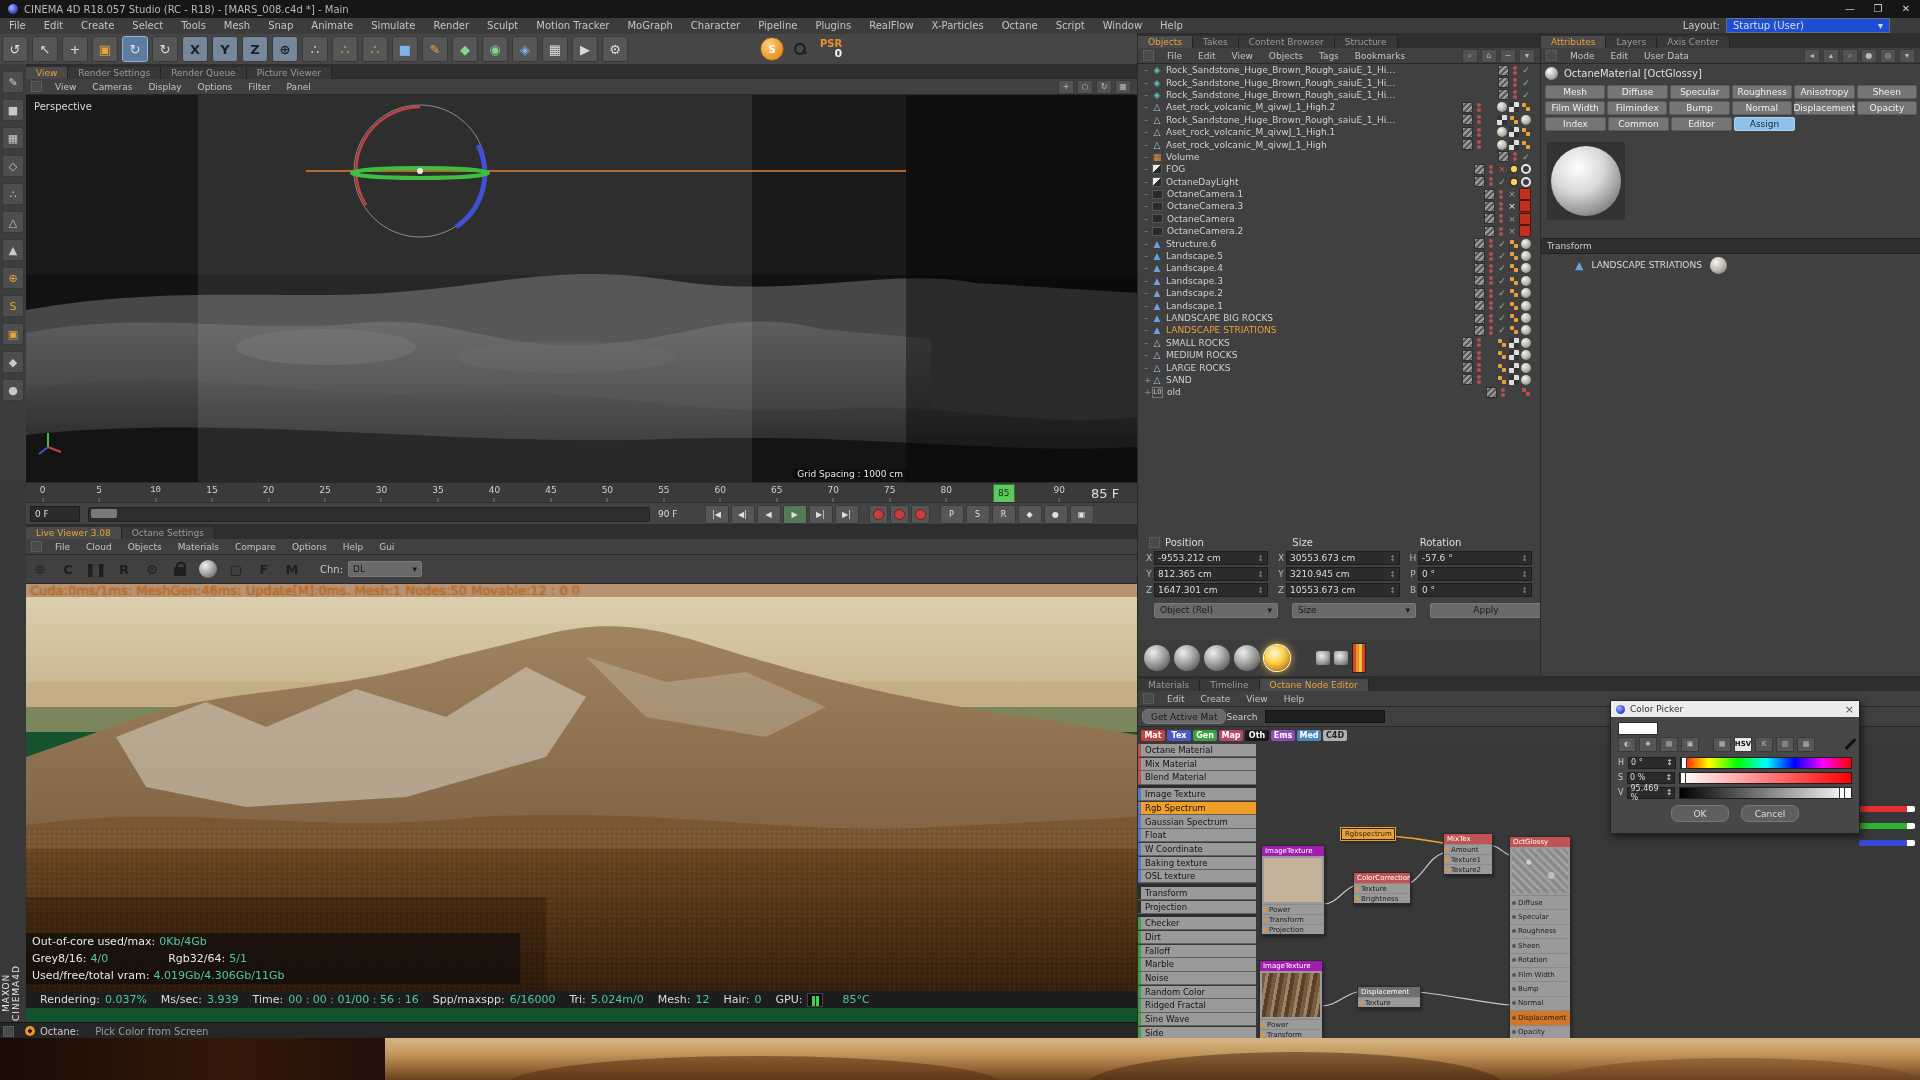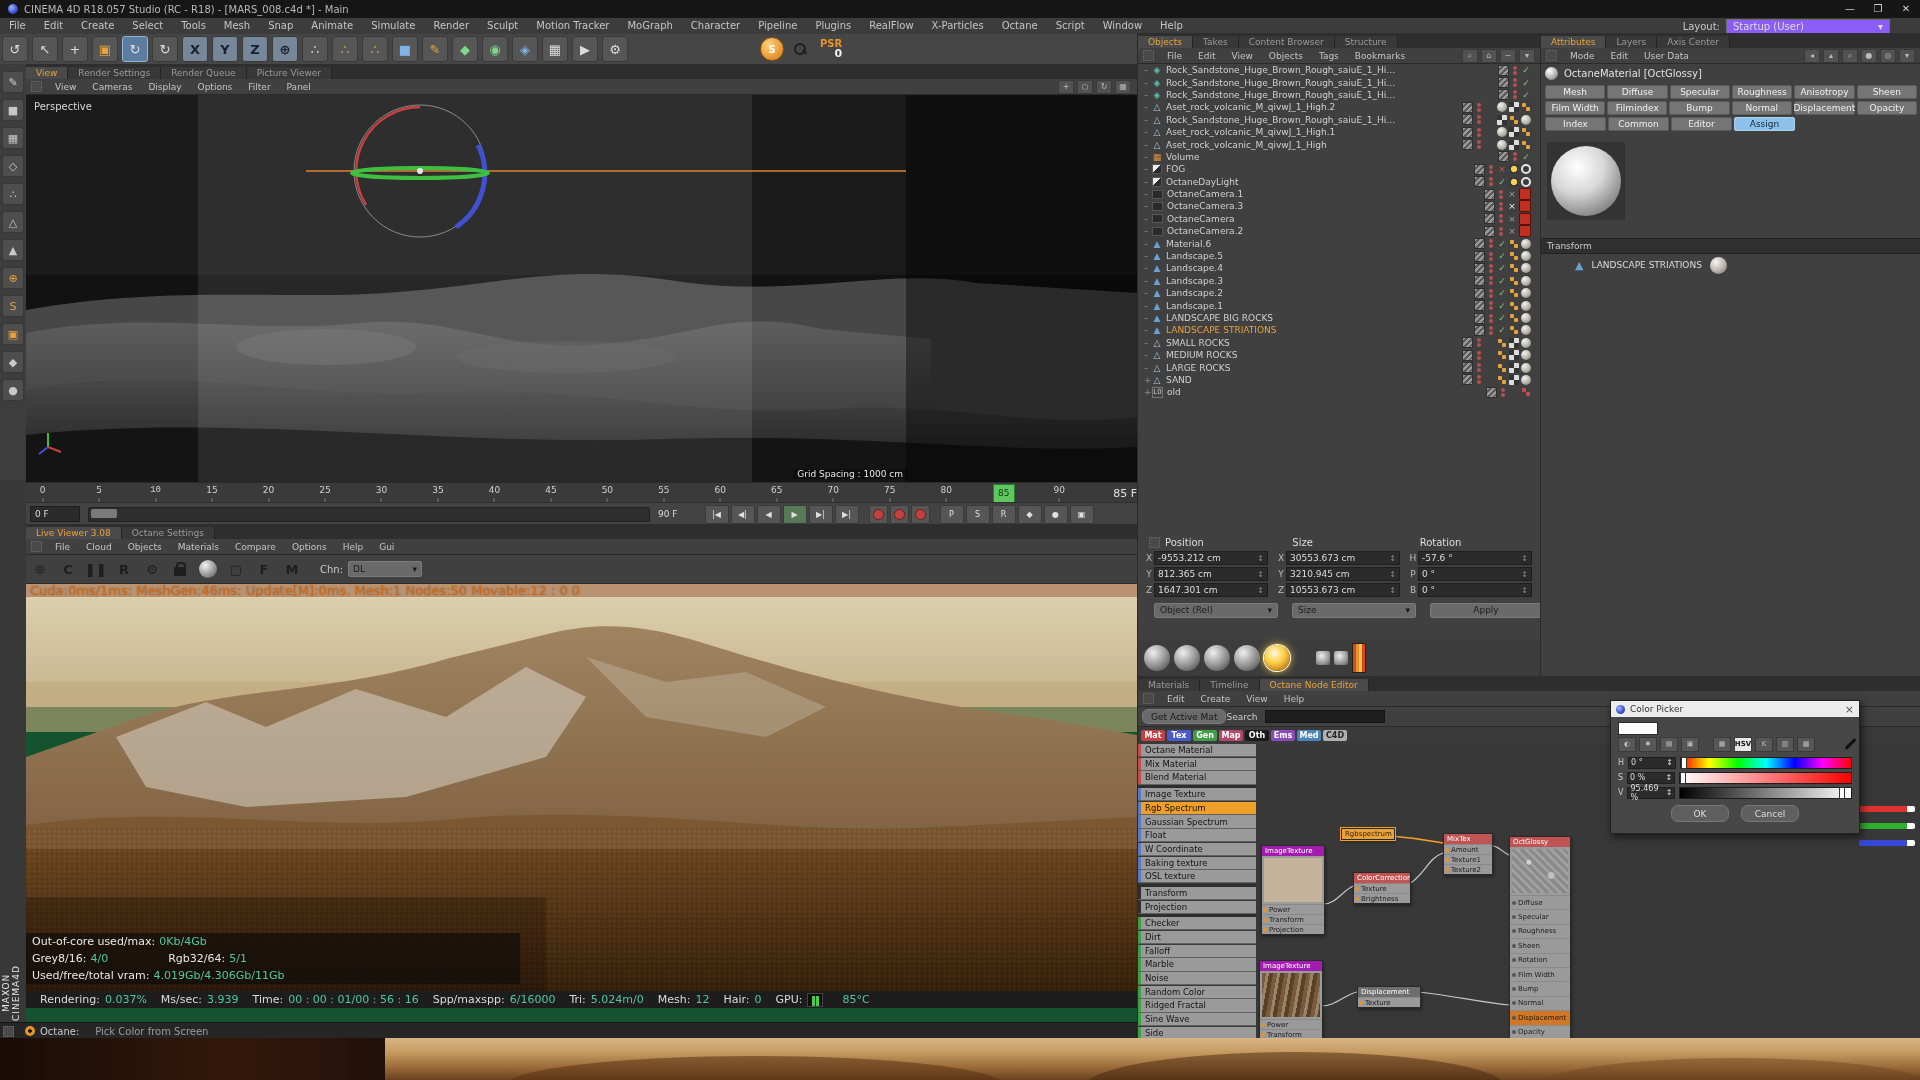--- a/index.html
+++ b/index.html
@@ -4,24 +4,24 @@
 <style>
   html,body{margin:0;padding:0;background:#2a2a2a}
   #app{position:relative;width:1920px;height:1080px;background:#3f3f3f;overflow:hidden;
        font-family:"DejaVu Sans",sans-serif;font-size:10px;color:#c8c8c8;-webkit-user-select:none}
   .abs{position:absolute}
   
   #titlebar{left:0;top:0;width:1920px;height:18px;background:#161616;display:flex;align-items:center;color:#b8b8b8}
   #c4d-logo{width:10px;height:10px;border-radius:50%;margin:0 6px 0 8px;background:radial-gradient(circle at 35% 35%,#9fb6ff,#3b4fd0 60%,#1b2370)}
   .wbtns{margin-left:auto;display:flex}
   .wbtn{width:28px;text-align:center;color:#cfcfcf;font-size:10px;line-height:18px}
-  #menubar{left:0;top:18px;width:1920px;height:16px;background:#3c3c3c;display:flex;align-items:flex-end;border-bottom:1px solid #2c2c2c}
+  #menubar{left:0;top:18px;width:1920px;height:16px;background:#3c3c3c;display:flex;align-items:flex-start;border-bottom:1px solid #2c2c2c}
   .menu-item{padding:0 9px;color:#c4c4c4;font-size:10px;line-height:16px}
   #layout-box{margin-left:auto;display:flex;align-items:center;margin-right:30px}
-  #layout-select{background:#8b5cf6;border:1px solid #6e6e6e;color:#ddd;padding:0 6px;margin-left:6px;height:13px;display:flex;align-items:center;width:150px;justify-content:space-between}
+  #layout-select{background:#1d4ed8;border:1px solid #6e6e6e;color:#ddd;padding:0 6px;margin-left:6px;height:13px;display:flex;align-items:center;width:150px;justify-content:space-between}
   
   #main-toolbar{left:0;top:34px;width:1137px;height:30px;background:#464646;display:flex;align-items:center;border-bottom:1px solid #2e2e2e}
   .tbtn{width:24px;height:24px;margin:0 2px;background:#565656;border:1px solid #3a3a3a;border-radius:3px;
         display:flex;align-items:center;justify-content:center;font-size:13px;color:#dcdcdc}
   .tbtn.axis{background:#76879a;color:#16202e;font-weight:bold}
   .tbtn.active{background:#5d7da0;border-color:#8fb3d8}
   .tbtn.blue{color:#7fb2e8}.tbtn.green{color:#7fd88a}.tbtn.warm{color:#e8a23c}
   #psr-cluster{display:flex;align-items:center;margin-left:130px}
   #octane-s-button{width:22px;height:22px;border-radius:50%;background:radial-gradient(circle at 35% 30%,#ffd27a,#e8922c 70%);color:#fff;font-weight:bold;display:flex;align-items:center;justify-content:center;border:1px solid #8a5210}
   .mini-mag{position:relative;width:12px;height:12px;margin-left:10px}
@@ -49,21 +49,21 @@
   .mini-ic{width:14px;height:12px;margin-left:3px;background:#525252;border:1px solid #3a3a3a;color:#bbb;font-size:8px;display:flex;align-items:center;justify-content:center}
   #vp-canvas{position:relative;width:1111px;height:388px;overflow:hidden;background:#0d0d0d}
   #vp-label{position:absolute;left:8px;top:6px;color:#d8d8d8;font-size:10px}
   #grid-spacing{position:absolute;right:230px;bottom:4px;color:#e8e8e8;font-size:9px;background:rgba(0,0,0,.35);padding:0 4px}
   
   #timeline{left:26px;top:482px;width:1111px;height:20px;background:#3a3a3a;border-top:1px solid #2a2a2a;display:flex;align-items:center}
   #ruler{position:relative;height:100%;flex:1;margin-left:6px}
   .tick{position:absolute;top:2px;font-size:9px;color:#cfcfcf;transform:translateX(-50%)}
   .tickline{position:absolute;bottom:0;width:1px;height:5px;background:#777;transform:translateX(-50%)}
   #tl-marker{position:absolute;top:1px;width:20px;height:17px;background:#5fc75f;border:1px solid #2e7a2e;color:#0d3a0d;font-size:9px;text-align:center;line-height:16px}
-  #tl-current{width:46px;text-align:right;color:#e0e0e0;font-size:11px}
+  #tl-current{width:46px;text-align:left;color:#e0e0e0;font-size:13px}
   
   #transport{left:26px;top:502px;width:1111px;height:22px;background:#434343;display:flex;align-items:center;border-top:1px solid #2d2d2d}
   .frame-box{width:44px;height:14px;background:#2b2b2b;border:1px solid #1d1d1d;color:#ddd;font-size:9px;display:flex;align-items:center;padding-left:4px;margin-left:4px}
   #tr-slider{position:relative;flex:0 0 560px;height:13px;background:#2e2e2e;border:1px solid #222;margin:0 8px;border-radius:2px}
   #tr-handle{position:absolute;left:2px;top:1px;width:26px;height:9px;background:#7a7a7a;border-radius:2px}
   #tr-end{color:#ddd;font-size:9px;margin-right:26px}
   .trbtn{width:22px;height:17px;margin:0 1px;background:#565656;border:1px solid #3a3a3a;border-radius:2px;color:#e0e0e0;font-size:8px;display:flex;align-items:center;justify-content:center}
   .trbtn.play{background:#567a56}
   .recbtn{width:17px;height:17px;margin:0 1px;background:#565656;border:1px solid #3a3a3a;border-radius:2px;display:flex;align-items:center;justify-content:center}
   .recdot{width:9px;height:9px;border-radius:50%;background:#c24040;border:1px solid #6e1d1d}
@@ -788,21 +788,21 @@
               <i></i>
               <i></i>
             </span>
             <span class="ostate st-xg">×</span>
             <span class="tag tag-cam"></span>
           </span>
         </div>
         <div class="orow">
           <span class="dash">–</span>
           <span class="oi oi-land">▲</span>
-          <span class="oname">Material.6</span>
+          <span class="oname">Structure.6</span>
           <span class="ocols">
             <span class="laysq"></span>
             <span class="vdots">
               <i></i>
               <i></i>
             </span>
             <span class="ostate st-check">✓</span>
             <span class="tag tag-dots"></span>
             <span class="tag tag-sphere"></span>
           </span>

